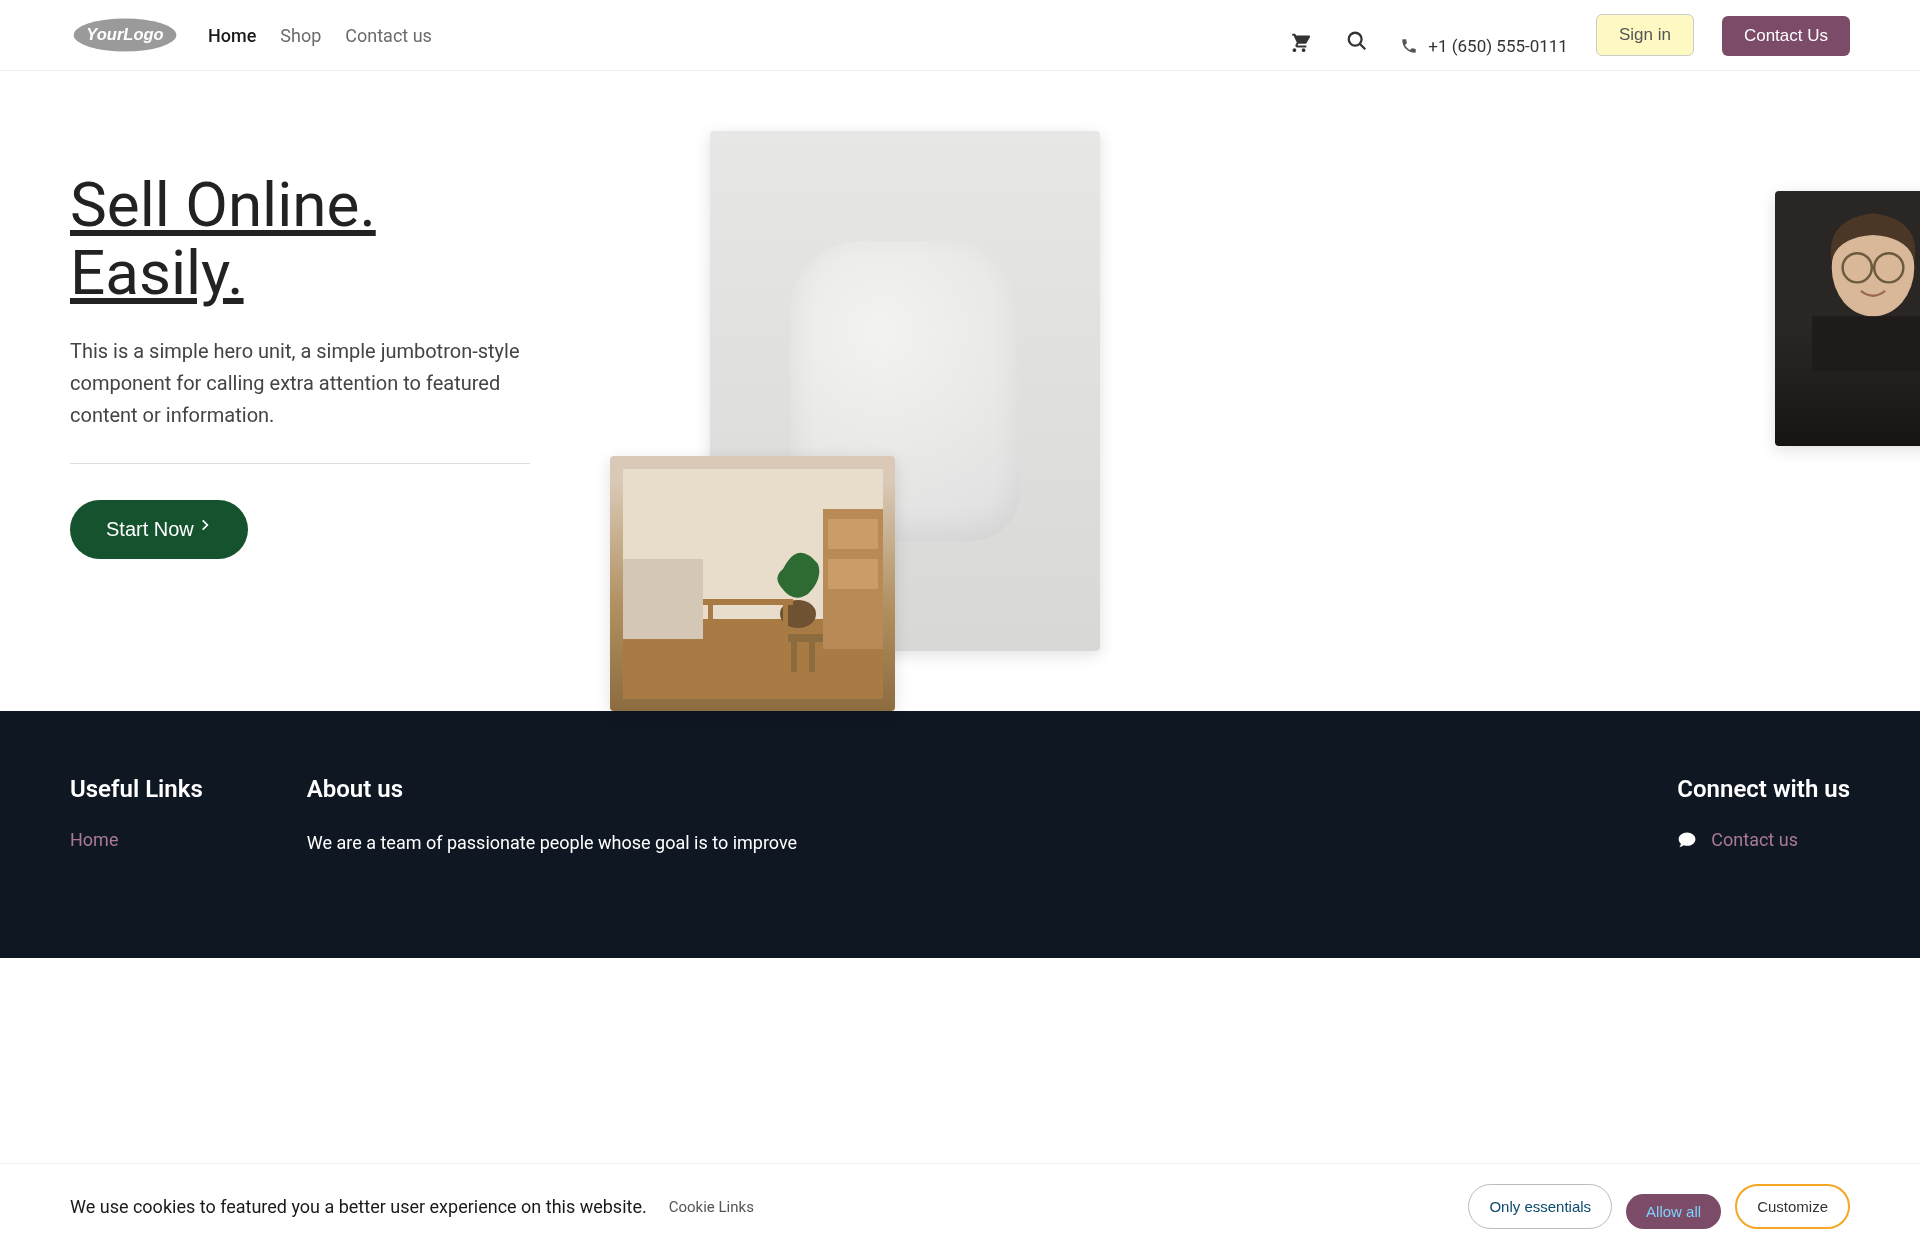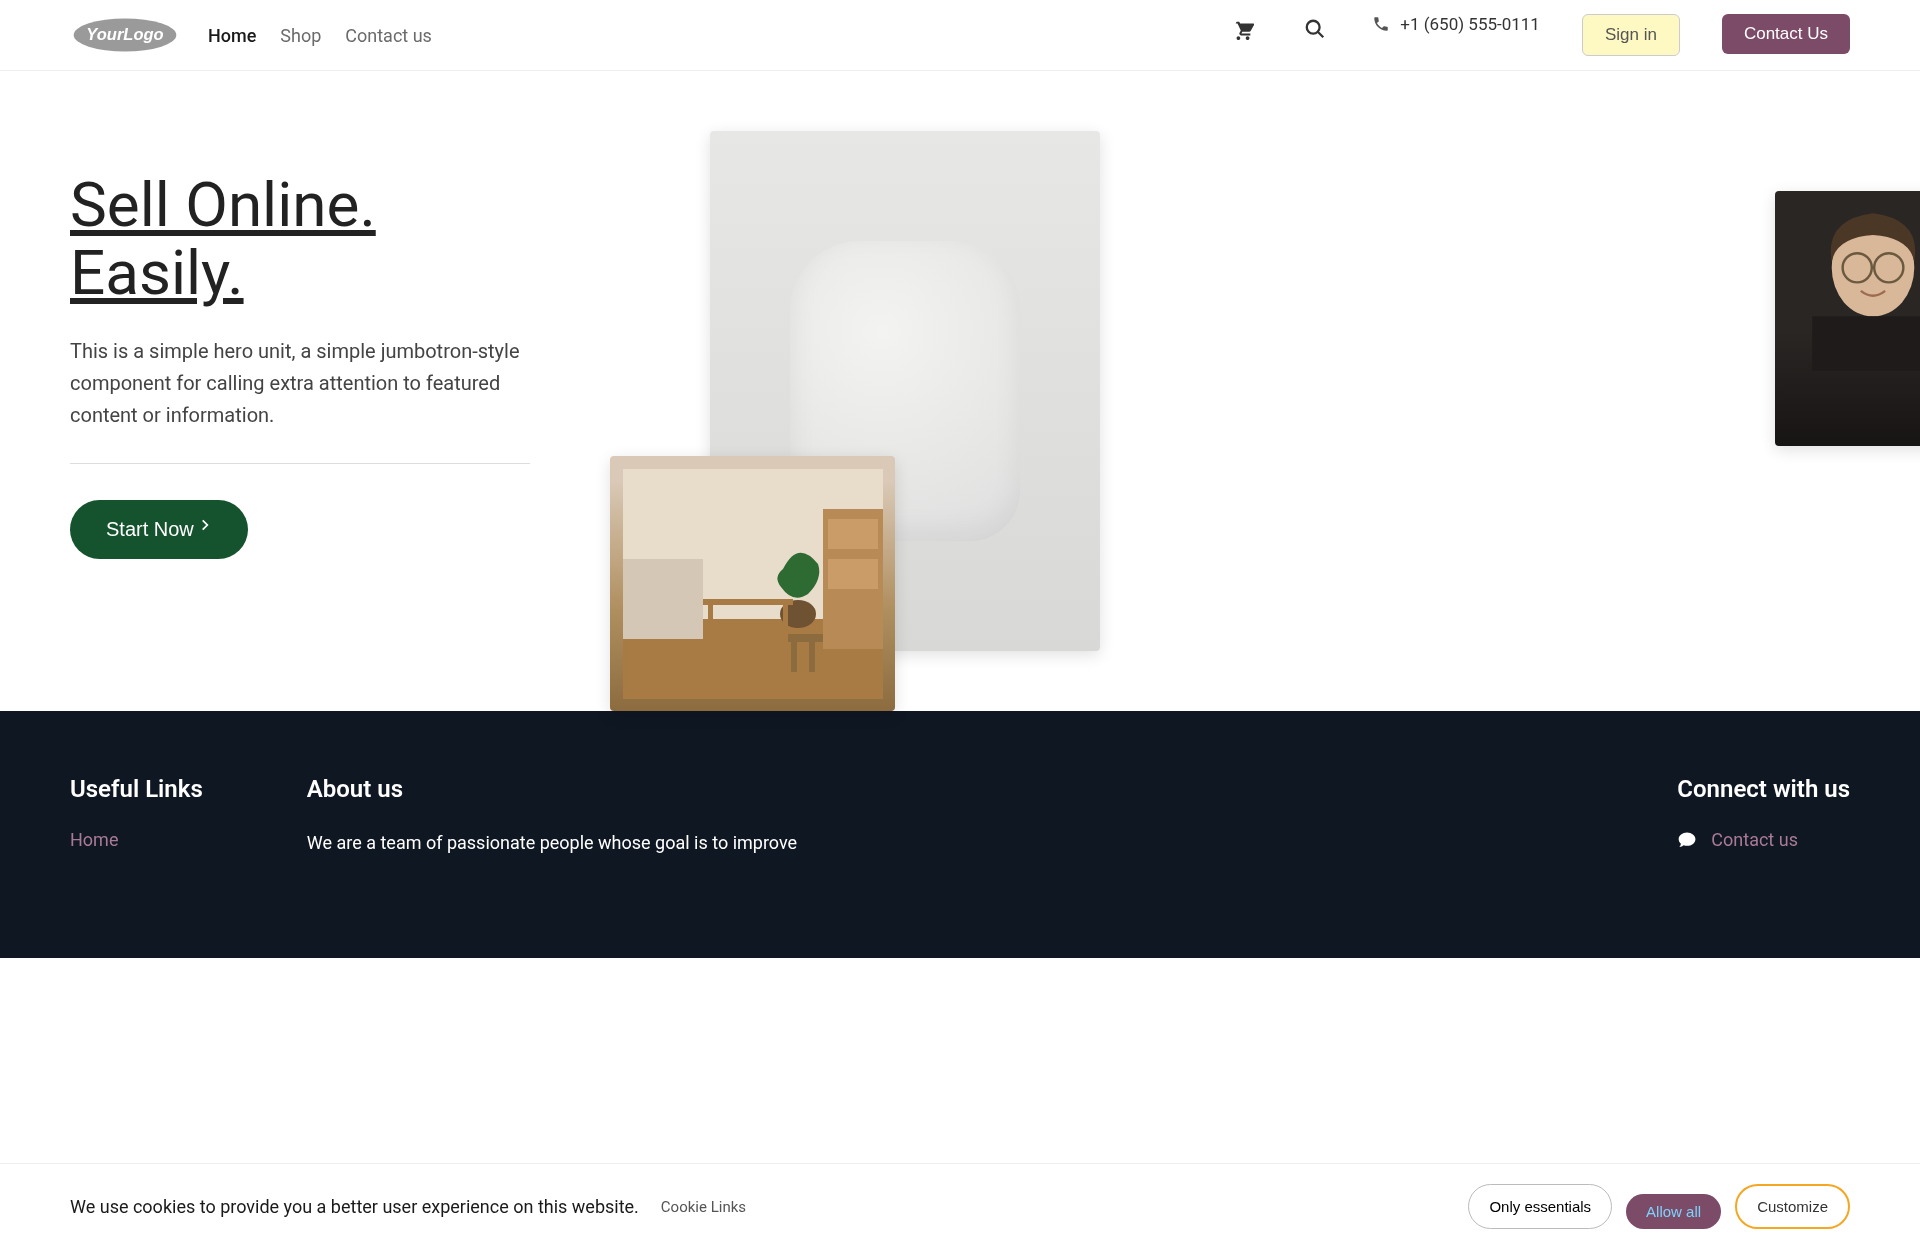--- a/index.html
+++ b/index.html
@@ -5,21 +5,21 @@
 * { margin: 0; padding: 0; box-sizing: border-box; }
 body { font-family: -apple-system, BlinkMacSystemFont, "Segoe UI", Roboto, sans-serif; color: #1a1a1a; background: #fff; }
 
 
 .header { display: flex; align-items: center; justify-content: space-between; padding: 14px 70px; border-bottom: 1px solid #eee; }
 .header-left { display: flex; align-items: center; gap: 28px; }
 .logo { width: 110px; height: 38px; }
 .nav { display: flex; gap: 24px; }
 .nav a { text-decoration: none; color: #6b6b6b; font-size: 18px; }
 .nav a.active { color: #1a1a1a; font-weight: 500; }
-.header-right { display: flex; align-items: flex-start; gap: 42px; }
+.header-right { display: flex; align-items: flex-end; gap: 28px; }
 .icon-btn { background: none; border: none; cursor: pointer; display: flex; align-items: center; justify-content: center; padding: 4px; }
 .phone-group { display: flex; align-items: center; gap: 10px; font-size: 17px; color: #333; }
 .btn { padding: 10px 22px; border-radius: 6px; font-size: 17px; cursor: pointer; border: none; }
 .btn-outline { background: #fef9c3; border: 1px solid #ccc; color: #555; }
 .btn-primary { background: #7b4b68; color: #fff; }
 
 
 .hero { display: flex; padding: 60px 70px 0 70px; gap: 40px; position: relative; min-height: 600px; }
 .hero-text { flex: 0 0 480px; padding-top: 40px; }
 .hero-title { font-size: 62px; line-height: 1.1; font-weight: 400; color: #222; margin-bottom: 28px; text-decoration: underline; }
@@ -46,21 +46,21 @@
 .footer-connect { margin-left: auto; }
 .connect-row { display: flex; align-items: center; gap: 14px; font-size: 18px; }
 .connect-row a { color: #a97a95; text-decoration: none; }
 
 
 .cookie-bar { position: fixed; bottom: 0; left: 0; right: 0; background: #fff; border-top: 1px solid #eee; padding: 20px 70px; display: flex; align-items: center; gap: 14px; }
 .cookie-text { font-size: 18px; }
 .cookie-policy { color: #555; font-size: 15px; text-decoration: none; margin-left: 8px; }
 .cookie-actions { margin-left: auto; display: flex; gap: 14px; }
 .pill { padding: 9px 20px; border-radius: 999px; font-size: 15px; cursor: pointer; }
-.pill-outline { background: #fff; border: 1px solid #bbb; color: #000000; }
+.pill-outline { background: #fff; border: 1px solid #bbb; color: #0c4a6e; }
 .pill-primary { background: #7b4b68; color: #7dd3fc; border: none; margin-top: 10px; }
 .pill-highlight { background: #fff; border: 2px solid #f5a623; color: #333; text-align: right; }
 
 svg { display: block; }
 </style>
 </head>
 <body>
 
 <header class="header">
   <div class="header-left">
@@ -172,20 +172,20 @@
               <path d="M12 3C6.5 3 2 6.58 2 11c0 2.08 1.03 3.97 2.71 5.37-.19 1.4-.82 2.83-1.88 3.94 2.07-.22 3.92-1 5.29-2.07 1.21.49 2.58.76 4.01.76 5.5 0 10-3.58 10-8S17.5 3 12 3z"></path>
             </svg>
         </span>
         <a href="#">Contact us</a>
       </div>
     </div>
   </div>
 </footer>
 
 <div class="cookie-bar">
-  <span class="cookie-text">We use cookies to provide you a better user experience on this website.</span>
+  <span class="cookie-text">We use cookies to featured you a better user experience on this website.</span>
   <a href="#" class="cookie-policy">Cookie Links</a>
   <div class="cookie-actions">
     <button class="pill pill-outline">Only essentials</button>
     <button class="pill pill-primary">Allow all</button>
     <button class="pill pill-highlight">Customize</button>
   </div>
 </div>
 
 </body></html>

